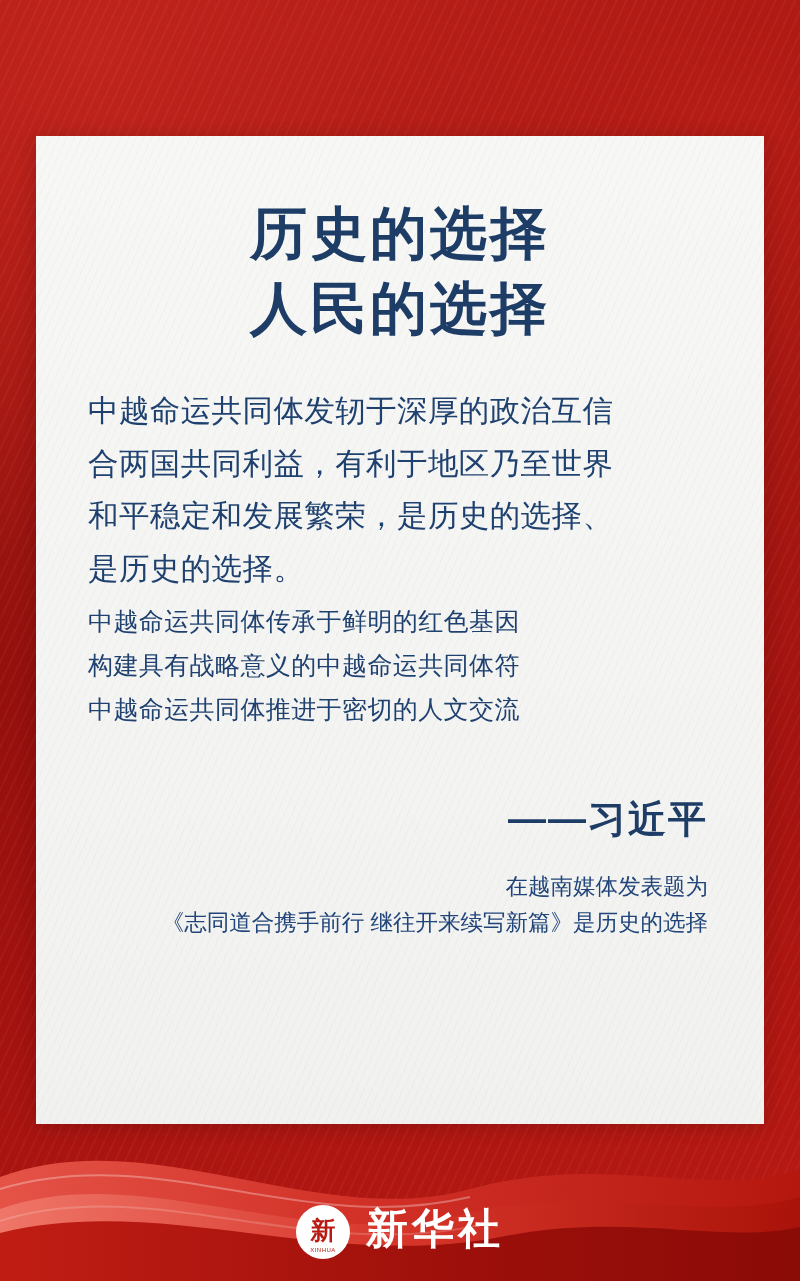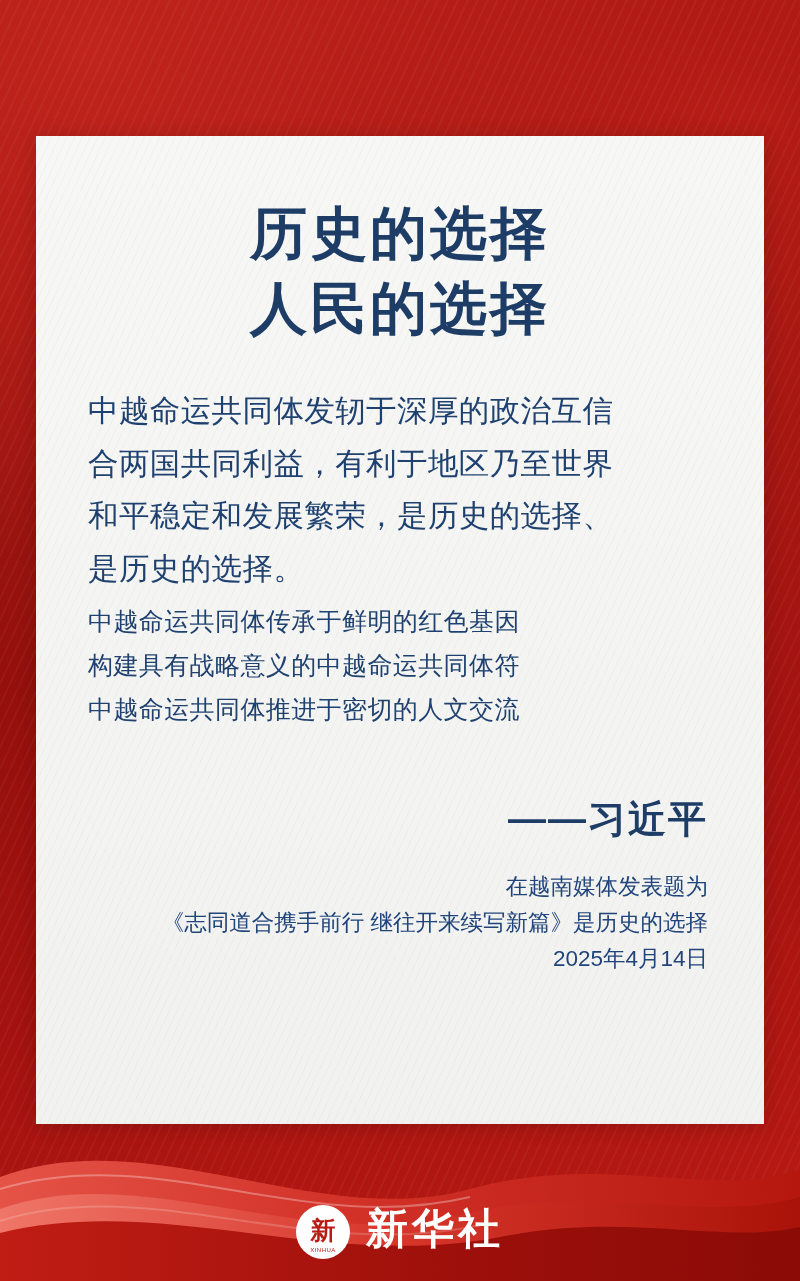--- a/index.html
+++ b/index.html
@@ -213,21 +213,20 @@
       </div>
     </div>
 
     <div class="attrib">
       <div class="attrib-name">——习近平</div>
     </div>
 
     <div class="source">
       <div class="source-line">在越南媒体发表题为</div>
       <div class="source-line">《志同道合携手前行 继往开来续写新篇》是历史的选择</div>
-      <div class="source-line">2025年4月14日</div>
     </div>
 
   </div>
 
   <div class="wave-wrap">
     <svg width="800" height="200" viewBox="0 0 800 200" xmlns="http://www.w3.org/2000/svg" aria-hidden="true">
       <defs>
         <linearGradient id="w1" x1="0" y1="0" x2="1" y2="0">
           <stop offset="0%" stop-color="#e8564a"></stop>
           <stop offset="45%" stop-color="#d33228"></stop>

